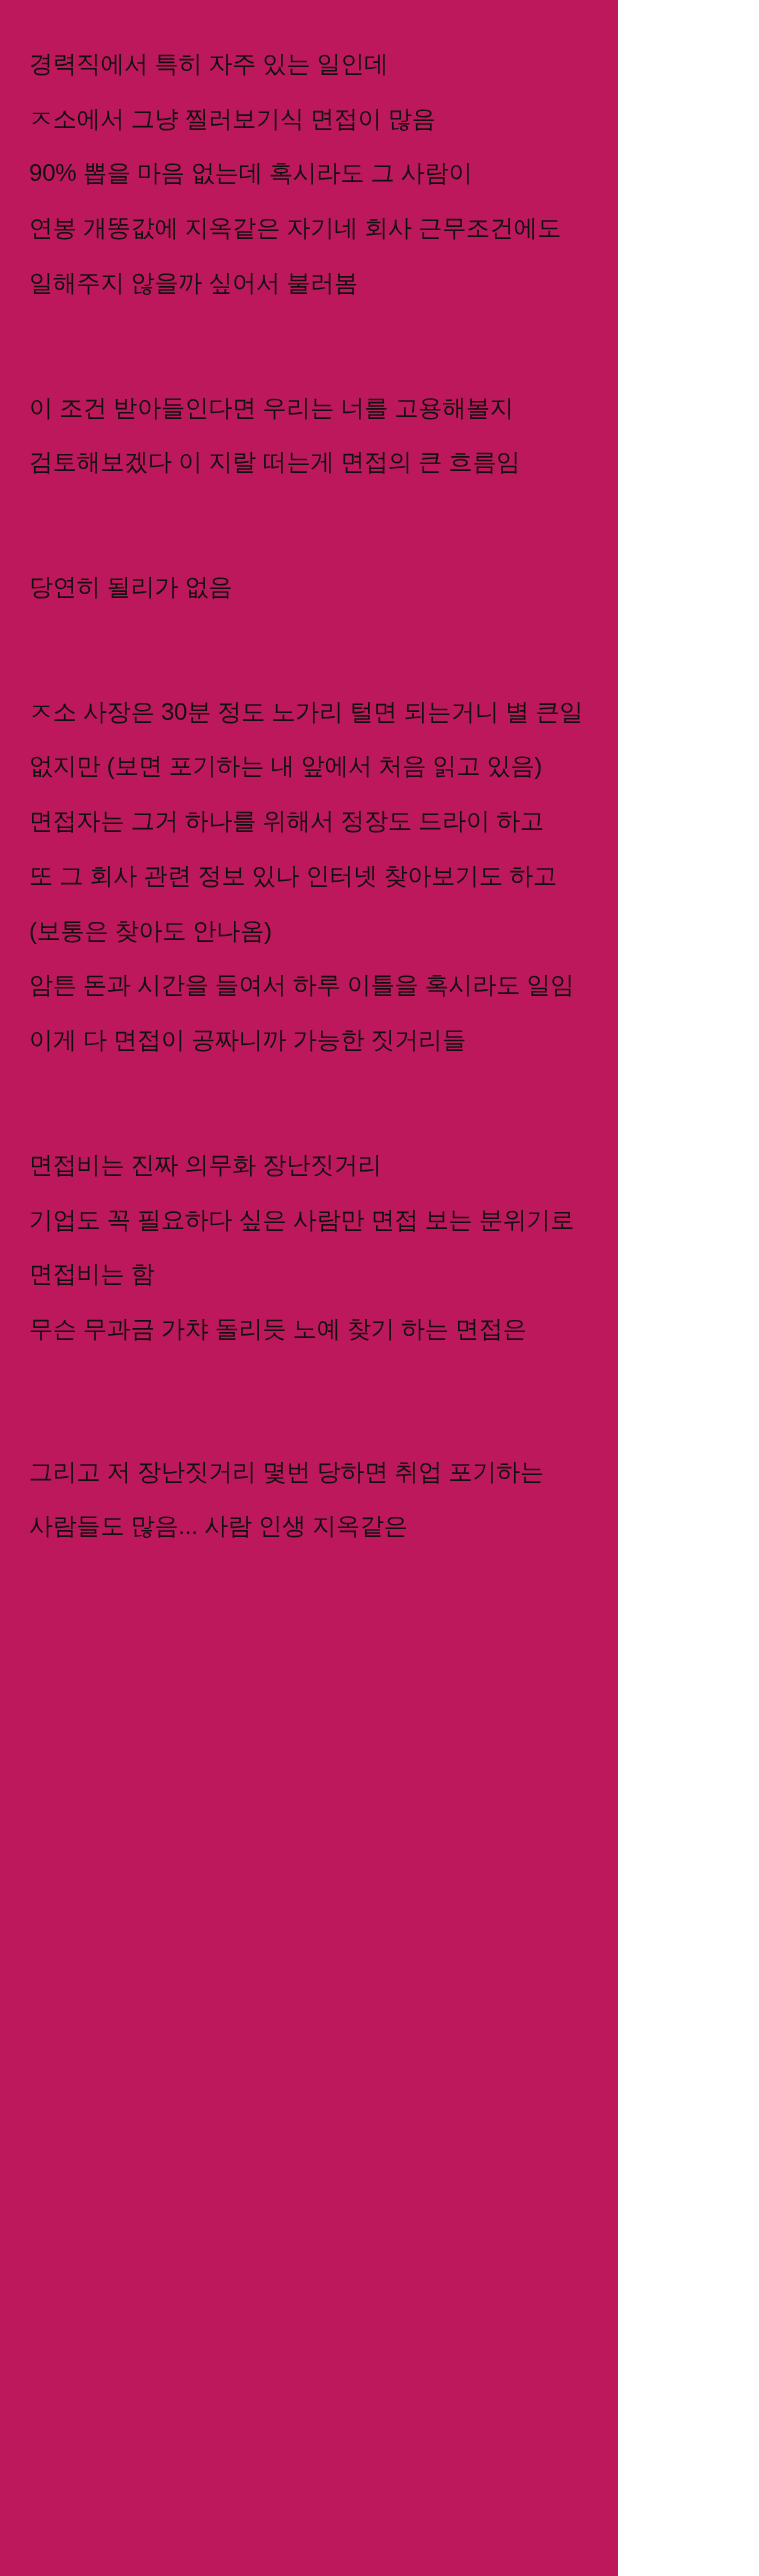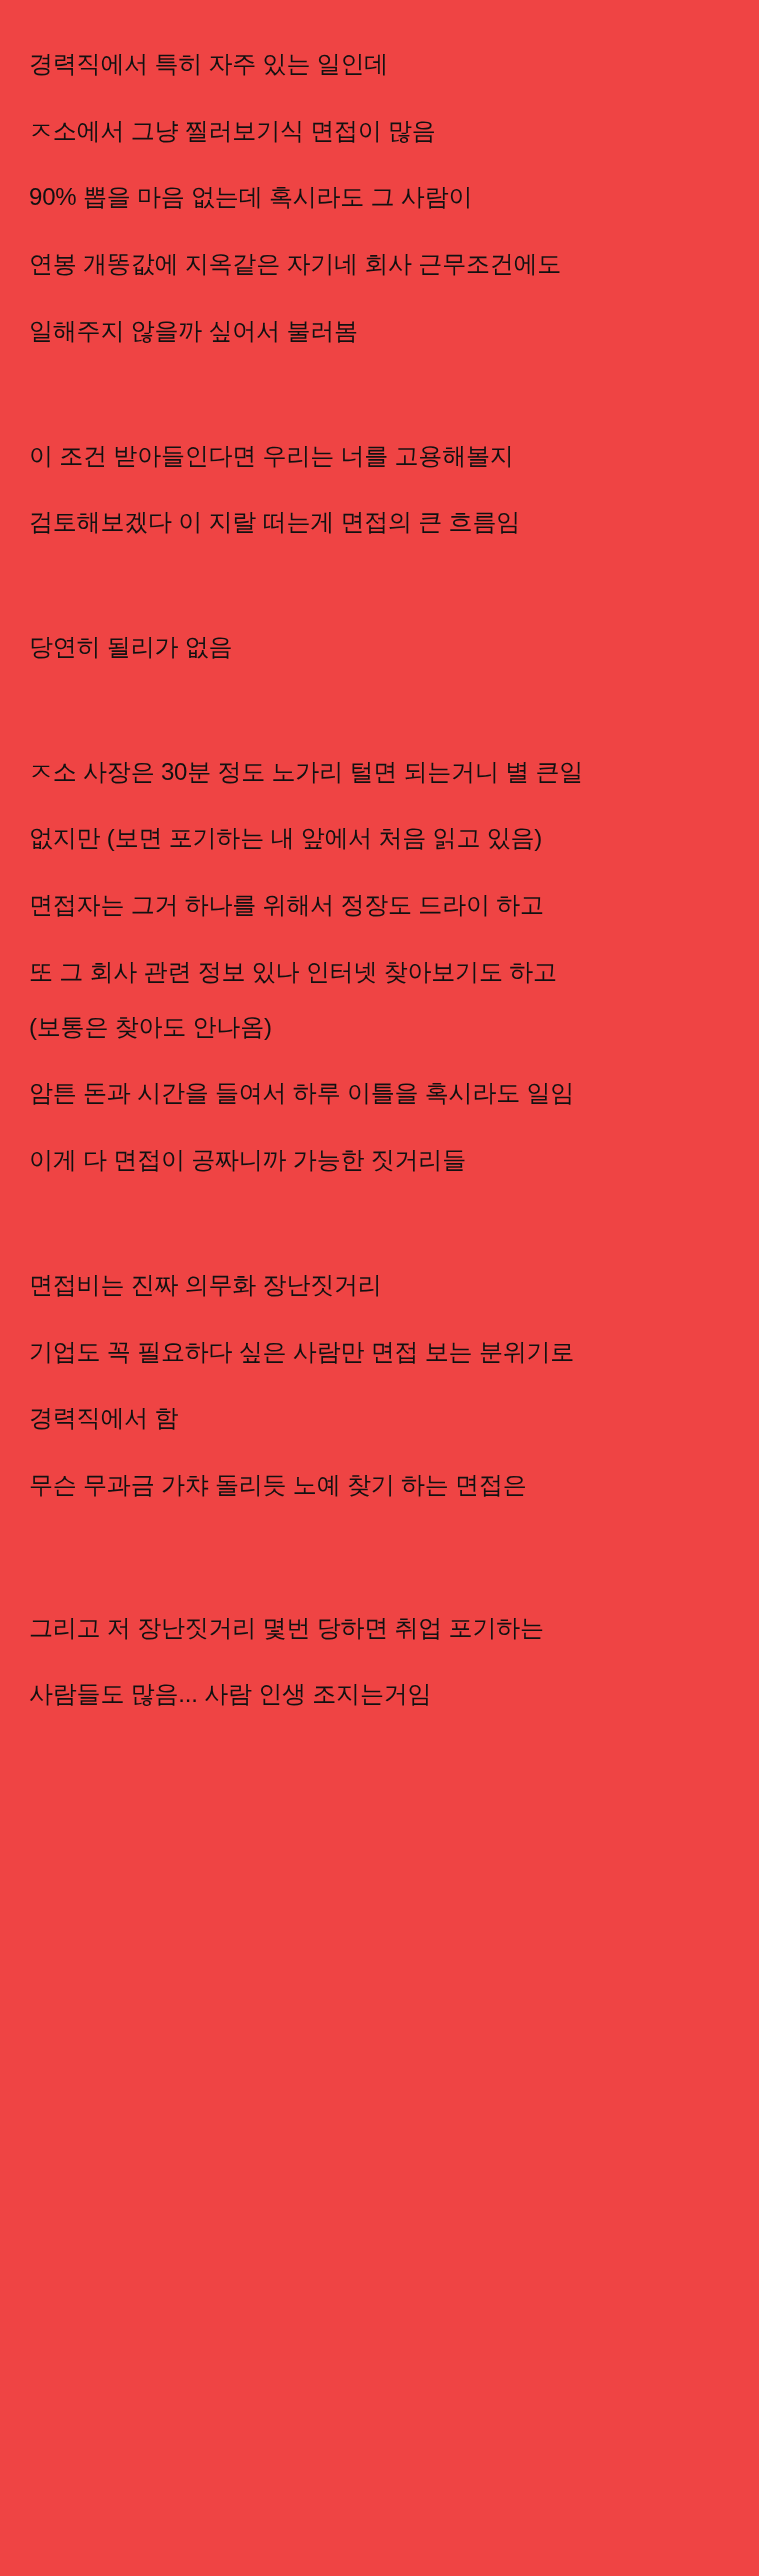--- a/index.html
+++ b/index.html
@@ -6,40 +6,40 @@
     margin: 0;
     padding: 0;
     background: #ffffff;
   }
   body {
     width: 759px;
     font-family: "Liberation Sans", "DejaVu Sans", sans-serif;
   }
   .page {
     position: relative;
-    width: 759px;
+    width: 618px;
     min-height: 2576px;
-    background: #ef4444;
+    background: #be185d;
     box-sizing: border-box;
     padding: 25px 29px 39px 29px;
   }
   .block {
     margin: 0;
   }
   .line {
     color: #111111;
     font-size: 24px;
     line-height: 1.28;
     letter-spacing: -0.2px;
     white-space: pre-wrap;
     word-break: keep-all;
   }
   
   .line + .line {
-    margin-top: 36px;
+    margin-top: 12px;
   }
   
   .line.tight + .line.tight,
   .line + .line.tight {
     margin-top: 2px;
   }
   .gap-small { height: 28px; }
   .gap-medium { height: 46px; }
   .gap-large { height: 64px; }
 </style>
@@ -71,24 +71,24 @@
         <p class="line">면접자는 그거 하나를 위해서 정장도 드라이 하고</p>
         <p class="line">또 그 회사 관련 정보 있나 인터넷 찾아보기도 하고</p>
         <p class="line tight">(보통은 찾아도 안나옴)</p>
         <p class="line">암튼 돈과 시간을 들여서 하루 이틀을 혹시라도 일임</p>
         <p class="line">이게 다 면접이 공짜니까 가능한 짓거리들</p>
       </div>
       <div class="gap-medium"></div>
       <div class="block">
         <p class="line">면접비는 진짜 의무화 장난짓거리</p>
         <p class="line">기업도 꼭 필요하다 싶은 사람만 면접 보는 분위기로</p>
-        <p class="line">경력직에서 함</p>
+        <p class="line">면접비는 함</p>
         <p class="line">무슨 무과금 가챠 돌리듯 노예 찾기 하는 면접은</p>
       </div>
       <div class="gap-large"></div>
       <div class="block">
         <p class="line">그리고 저 장난짓거리 몇번 당하면 취업 포기하는</p>
-        <p class="line">사람들도 많음... 사람 인생 조지는거임</p>
+        <p class="line">사람들도 많음... 사람 인생 지옥같은</p>
       </div>
       <div class="gap-small"></div>
     </div>
 </div>
 
 
 </body></html>

